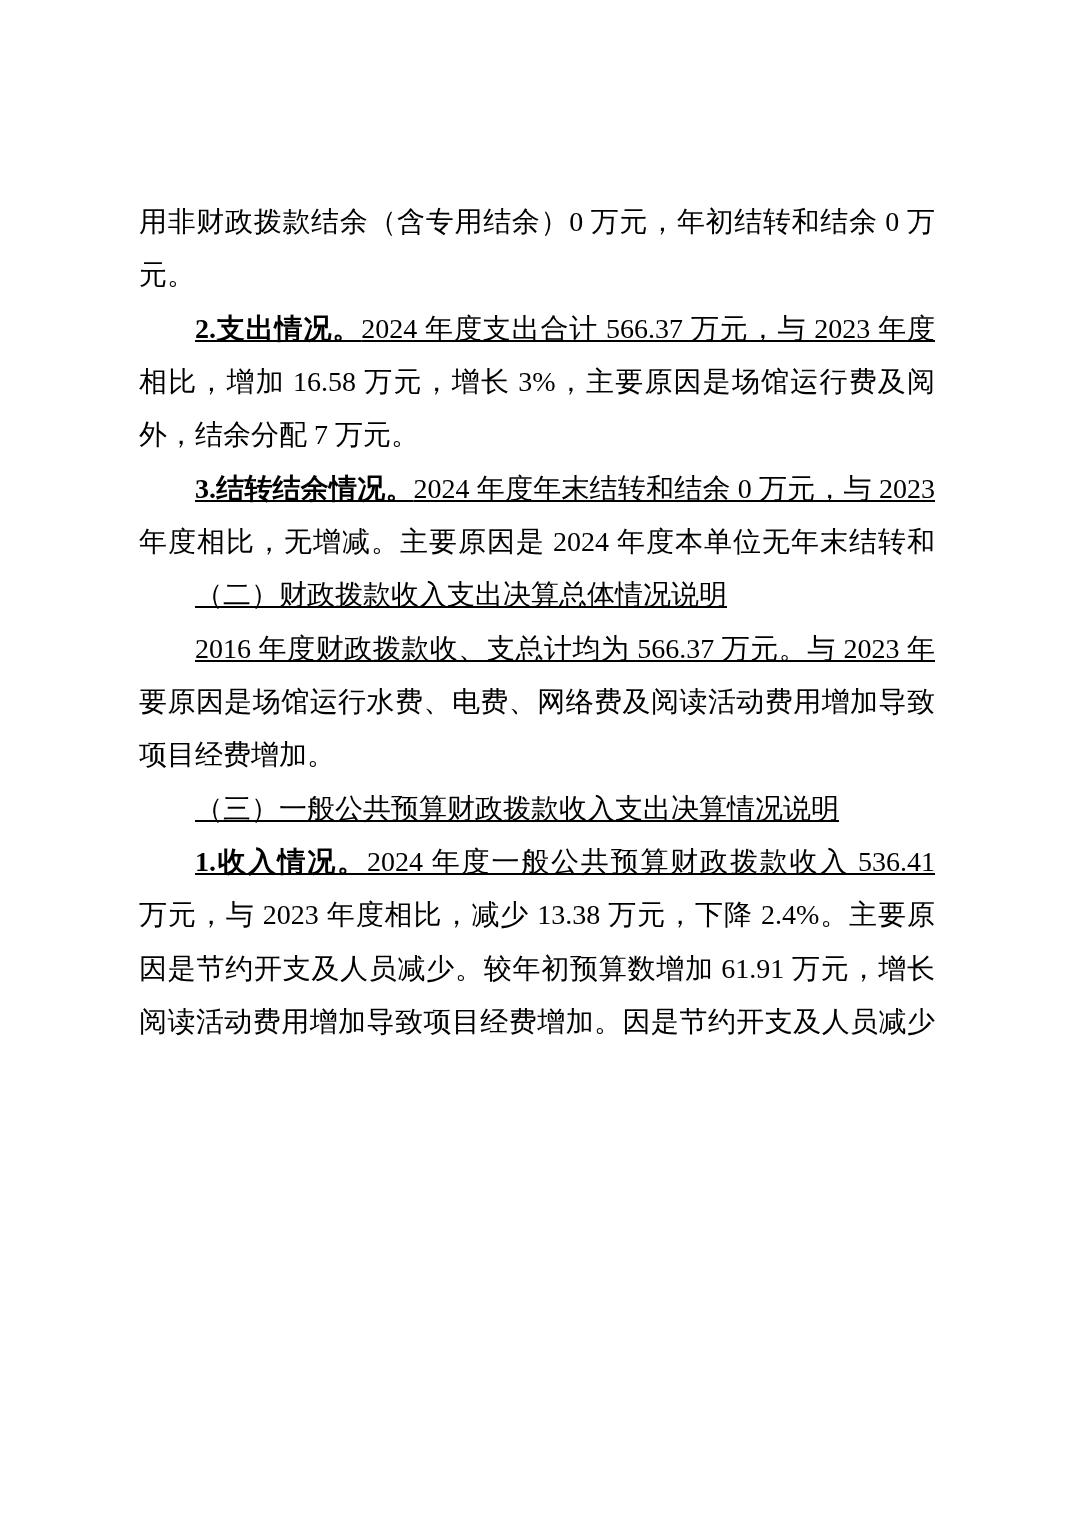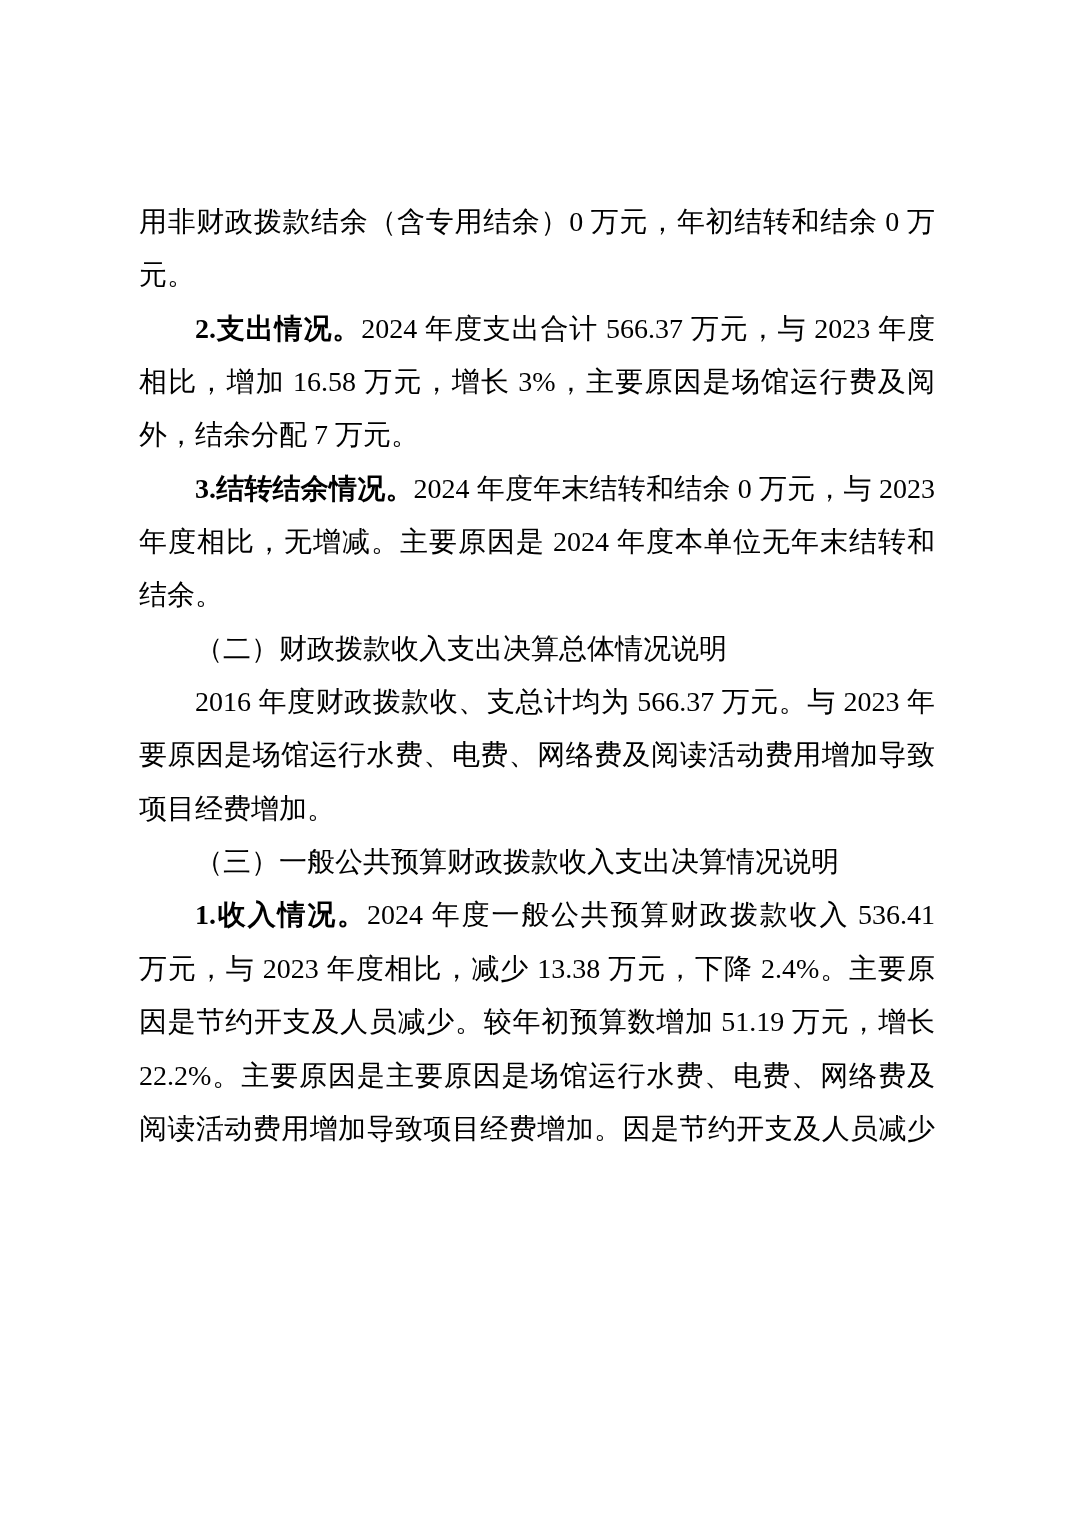--- a/index.html
+++ b/index.html
@@ -28,40 +28,39 @@
     white-space: pre-wrap;
     text-align: left;
   }
   .line.fill {
     text-align: justify;
     text-align-last: justify;
     text-justify: inter-character;
   }
   .line.indent {
     text-indent: 2em;
+    text-decoration: underline;
   }
   .line b {
     font-weight: 700;
   }
 </style>
 </head>
 <body>
 
 <div class="textblock">
   <div class="line fill"><span>用非财政拨款结余（含专用结余）0 万元，年初结转和结余 0 万</span></div>
   <div class="line"><span>元。</span></div>
   <div class="line fill indent"><b>2.支出情况。</b><span>2024 年度支出合计 566.37 万元，与 2023 年度</span></div>
   <div class="line fill"><span>相比，增加 16.58 万元，增长 3%，主要原因是场馆运行费及阅</span></div>
   <div class="line"><span>外，结余分配 7 万元。</span></div>
   <div class="line fill indent"><b>3.结转结余情况。</b><span>2024 年度年末结转和结余 0 万元，与 2023</span></div>
   <div class="line fill"><span>年度相比，无增减。主要原因是 2024 年度本单位无年末结转和</span></div>
-  <div class="line"><span>结余。</span></div>
   <div class="line indent"><span>（二）财政拨款收入支出决算总体情况说明</span></div>
   <div class="line fill indent"><span>2016 年度财政拨款收、支总计均为 566.37 万元。与 2023 年</span></div>
   <div class="line fill"><span>要原因是场馆运行水费、电费、网络费及阅读活动费用增加导致</span></div>
   <div class="line"><span>项目经费增加。</span></div>
   <div class="line indent"><span>（三）一般公共预算财政拨款收入支出决算情况说明</span></div>
   <div class="line fill indent"><b>1.收入情况。</b><span>2024 年度一般公共预算财政拨款收入 536.41</span></div>
   <div class="line fill"><span>万元，与 2023 年度相比，减少 13.38 万元，下降 2.4%。主要原</span></div>
-  <div class="line fill"><span>因是节约开支及人员减少。较年初预算数增加 51.19 万元，增长</span></div>
-  <div class="line fill"><span>22.2%。主要原因是主要原因是场馆运行水费、电费、网络费及</span></div>
+  <div class="line fill"><span>因是节约开支及人员减少。较年初预算数增加 61.91 万元，增长</span></div>
   <div class="line fill"><span>阅读活动费用增加导致项目经费增加。因是节约开支及人员减少</span></div>
 </div>
 
 </body></html>

